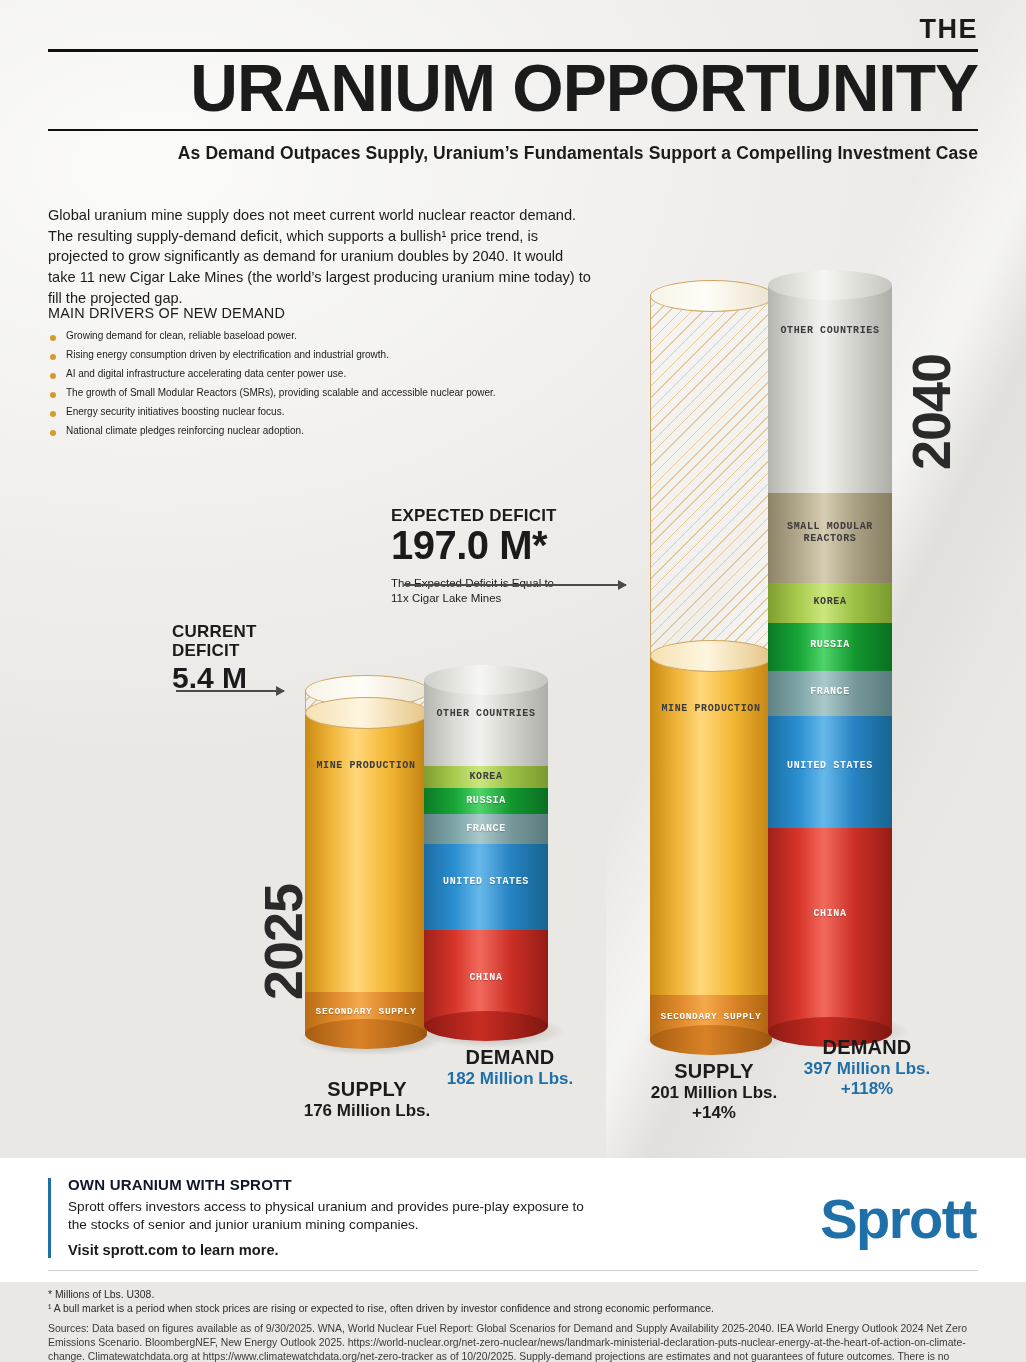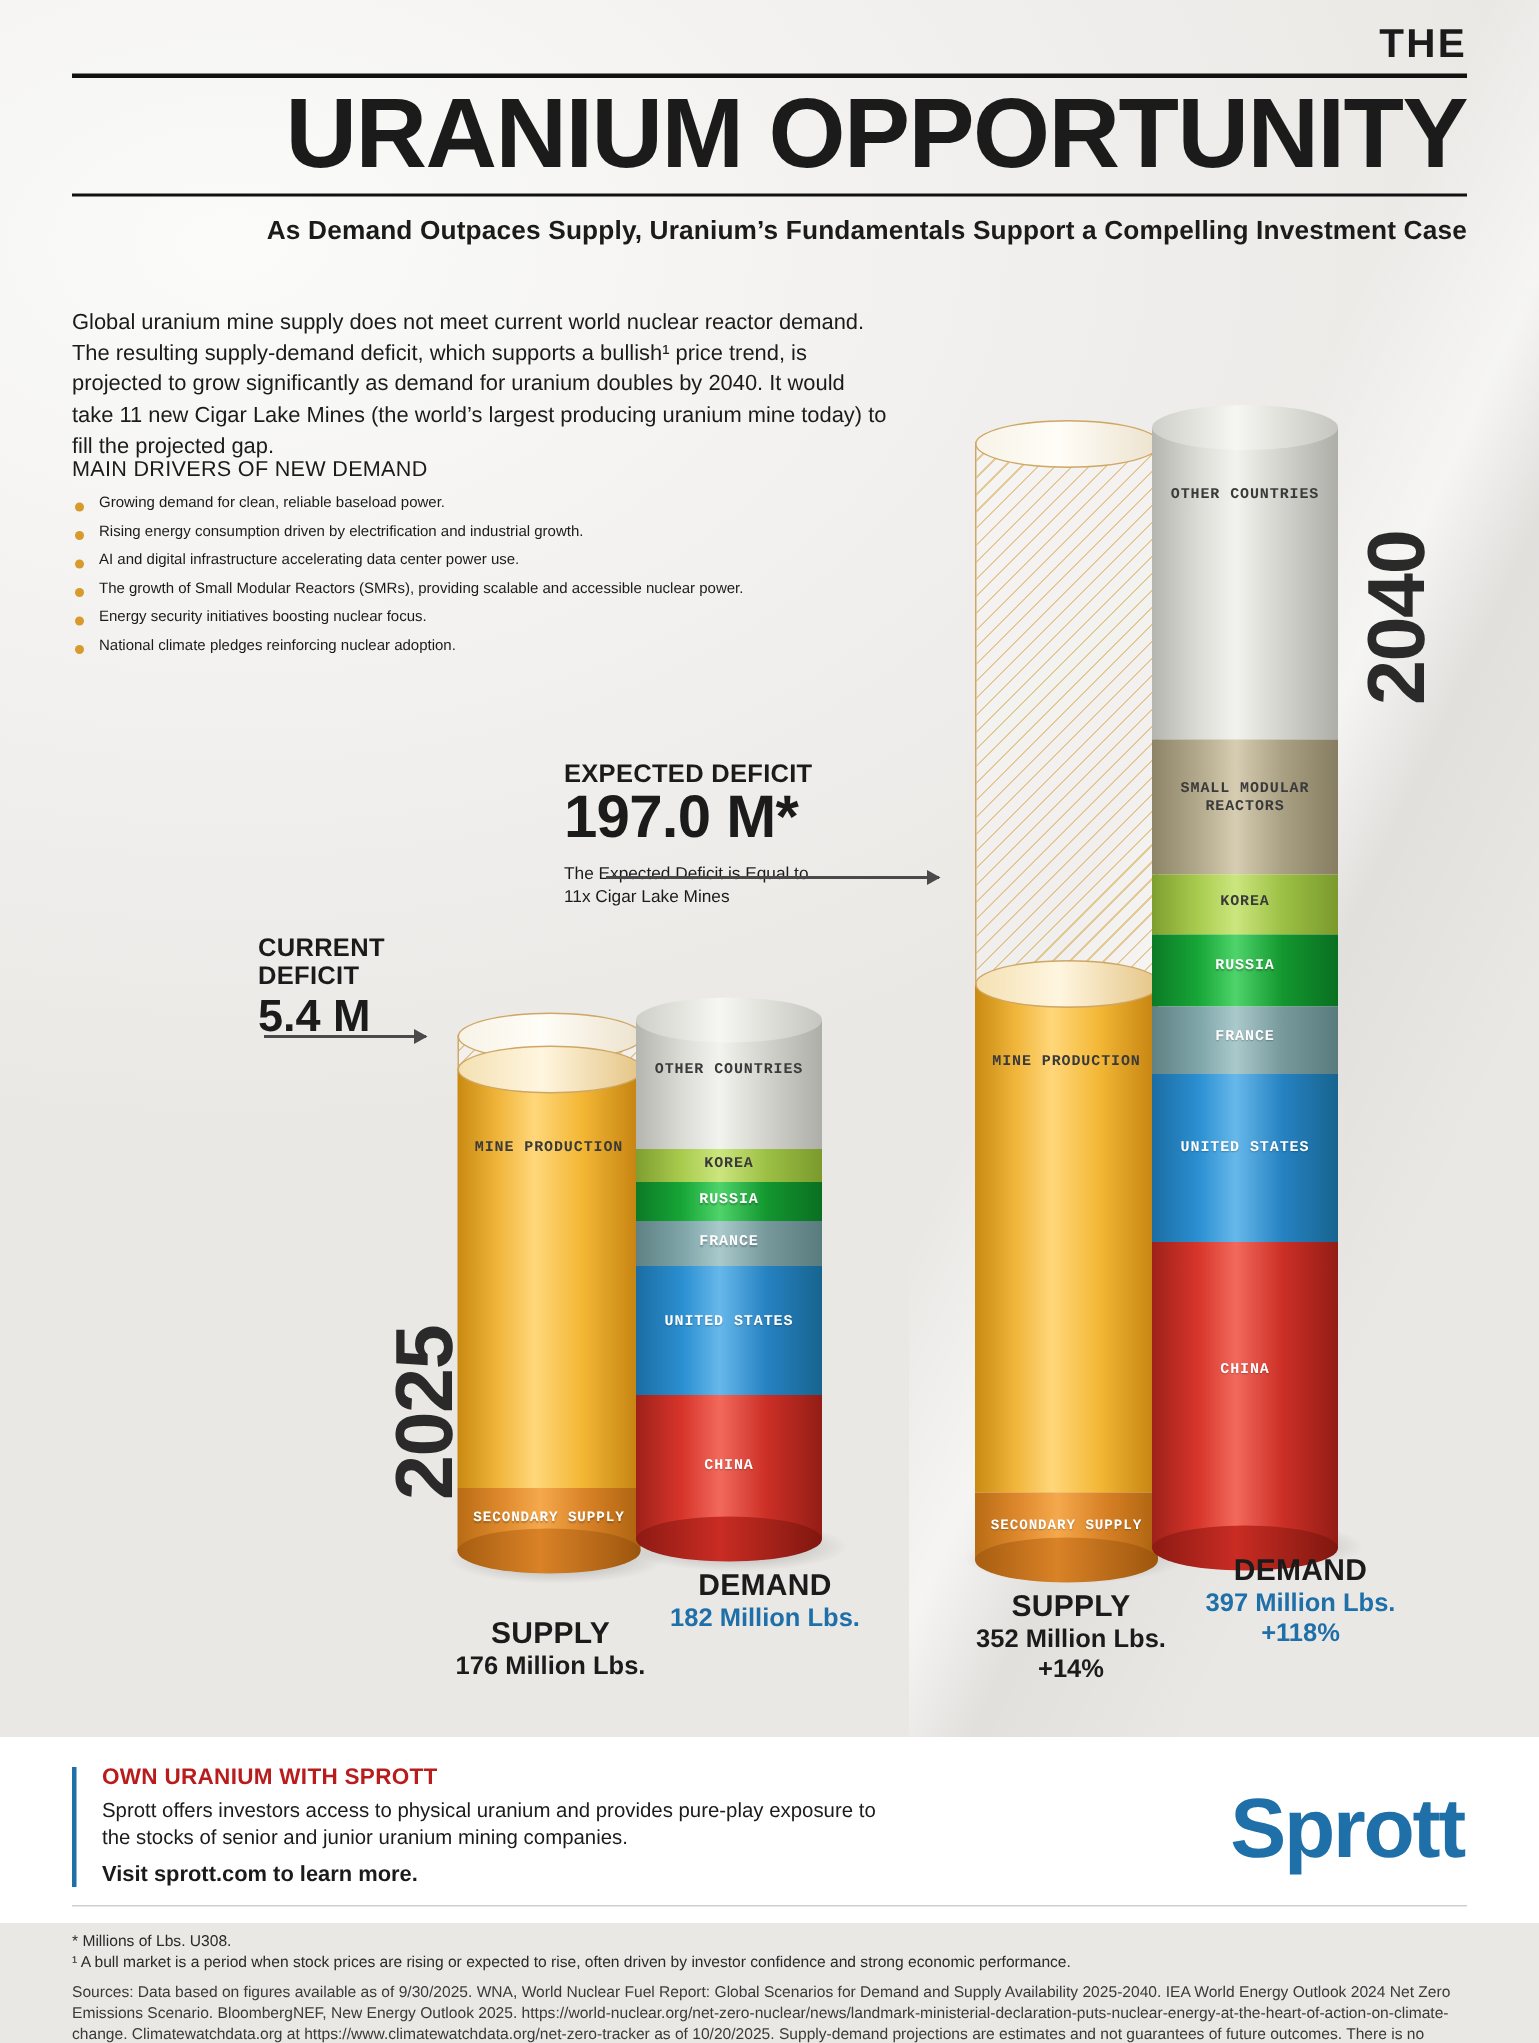--- a/index.html
+++ b/index.html
@@ -48,21 +48,21 @@
   .drivers li:before{
     content:"";position:absolute;left:2px;top:7px;width:6px;height:6px;border-radius:50%;
     background:#d79a2b;
   }
   
   .callout{position:absolute;}
   .callout .lbl{font-size:17px;font-weight:bold;line-height:1.12;letter-spacing:.2px;}
   .callout .val{font-weight:bold;}
   .c2025{left:172px;top:622px;width:180px;}
   .c2025 .val{font-size:30px;margin-top:1px;}
-  .c2040{left:376px;top:506px;width:260px;}
+  .c2040{left:391px;top:506px;width:260px;}
   .c2040 .val{font-size:40px;margin-top:-2px;letter-spacing:-.5px;}
   .c2040 .note{font-size:11.5px;line-height:1.3;margin-top:8px;width:180px;}
   .arrow{position:absolute;height:2px;background:#4a4a4a;}
   .arrow:after{
     content:"";position:absolute;right:-1px;top:-4px;
     border-left:9px solid #4a4a4a;border-top:5px solid transparent;border-bottom:5px solid transparent;
   }
   .a2025{left:176px;top:690px;width:108px;}
   .a2040{left:404px;top:584px;width:222px;}
   
@@ -93,21 +93,21 @@
   
   .cap-block{position:absolute;text-align:center;}
   .cap-block .t1{font-size:20px;font-weight:bold;letter-spacing:.2px;}
   .cap-block .t2{font-size:17px;font-weight:bold;}
   .blue{color:#1f6fa8;}
   
   .footer{
     position:absolute;left:0;right:0;top:1158px;height:124px;background:#ffffff;
   }
   .footer .bar{position:absolute;left:48px;top:20px;width:3px;height:80px;background:#1f6fa8;}
-  .footer .own{position:absolute;left:68px;top:18px;font-size:15px;font-weight:bold;color:#b91c1c;letter-spacing:.2px;}
+  .footer .own{position:absolute;left:68px;top:18px;font-size:15px;font-weight:bold;color:#0f172a;letter-spacing:.2px;}
   .footer .txt{position:absolute;left:68px;top:40px;width:520px;font-size:13.6px;line-height:1.35;}
   .footer .visit{position:absolute;left:68px;top:84px;font-size:14.6px;font-weight:bold;}
   .footer .logo{
     position:absolute;right:50px;top:28px;font-size:56px;font-weight:bold;color:#1f6fa8;letter-spacing:-1.5px;
   }
   .footer .hr{position:absolute;left:48px;right:48px;top:112px;height:1px;background:#cfcfcf;}
   .fine{
     position:absolute;left:48px;right:48px;top:1288px;font-size:10.4px;line-height:1.32;color:#2a2a2a;
   }
   .fine .src{margin-top:7px;color:#3a3a3a;}
@@ -267,21 +267,21 @@
   <div class="cap-block" style="left:292px;top:1078px;width:150px;">
     <div class="t1">SUPPLY</div>
     <div class="t2">176 Million Lbs.</div>
   </div>
   <div class="cap-block" style="left:430px;top:1046px;width:160px;">
     <div class="t1">DEMAND</div>
     <div class="t2 blue">182 Million Lbs.</div>
   </div>
   <div class="cap-block" style="left:634px;top:1060px;width:160px;">
     <div class="t1">SUPPLY</div>
-    <div class="t2">352 Million Lbs.</div>
+    <div class="t2">201 Million Lbs.</div>
     <div class="t2">+14%</div>
   </div>
   <div class="cap-block" style="left:782px;top:1036px;width:170px;">
     <div class="t1">DEMAND</div>
     <div class="t2 blue">397 Million Lbs.</div>
     <div class="t2 blue">+118%</div>
   </div>
 
   <div class="footer">
     <div class="bar"></div>

